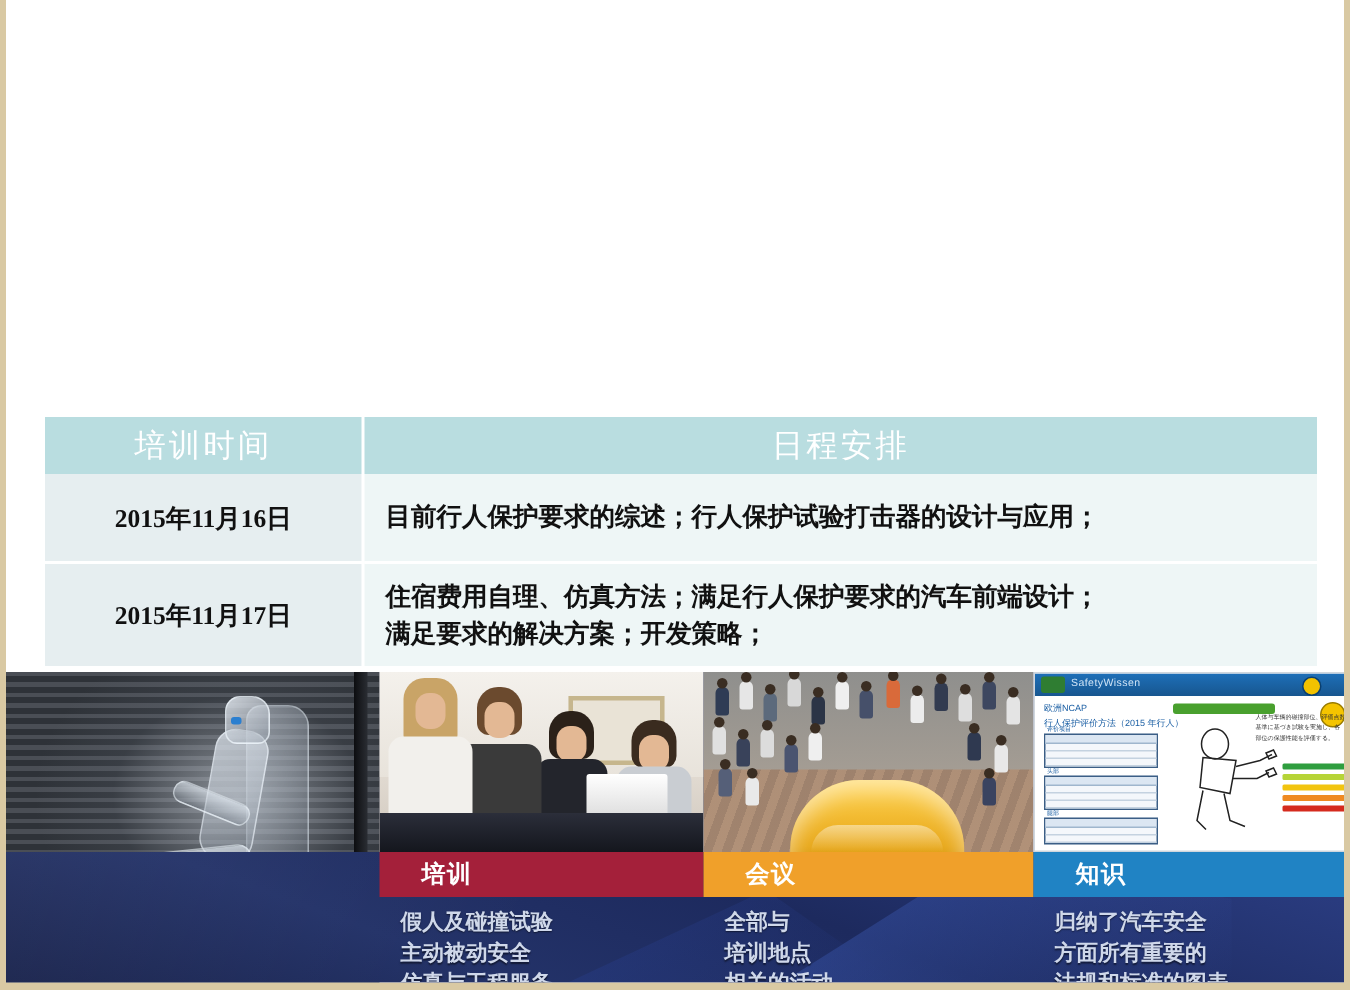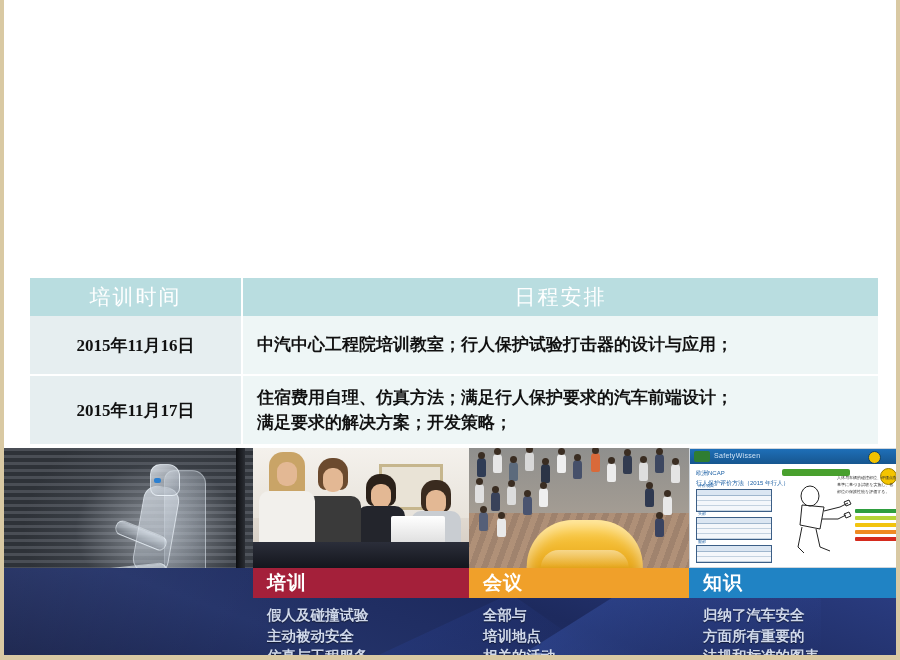--- a/index.html
+++ b/index.html
@@ -376,23 +376,23 @@
 
   .cat {
     position: absolute;
     top: 0;
     height: 87px;
   }
   .cat .tab {
     height: 30px;
     display: flex;
     align-items: center;
-    padding-left: 14px;
+    padding-left: 28px;
     color: #ffffff;
-    font-size: 19px;
+    font-size: 16px;
     font-weight: bold;
     letter-spacing: 1px;
     font-family: Liberation Mono, monospace;
   }
   .cat .desc {
     margin-top: 7px;
     padding-left: 14px;
     color: #cfd8ea;
     font-size: 14.5px;
     font-weight: bold;
@@ -421,21 +421,21 @@
     <thead>
       <tr>
         <th>培训时间</th>
         <th>日程安排</th>
       </tr>
     </thead>
     <tbody>
       <tr class="row1">
         <td class="c-date">2015年11月16日</td>
         <td class="c-body">
-          <div>中汽中心工程院培训教室；行人保护试验打击器的设计与应用；</div>
+          <div>目前行人保护要求的综述；行人保护试验打击器的设计与应用；</div>
         </td>
       </tr>
       <tr class="row2">
         <td class="c-date">2015年11月17日</td>
         <td class="c-body">
           <div>住宿费用自理、仿真方法；满足行人保护要求的汽车前端设计；</div>
           <div>满足要求的解决方案；开发策略；</div>
         </td>
       </tr>
     </tbody>

